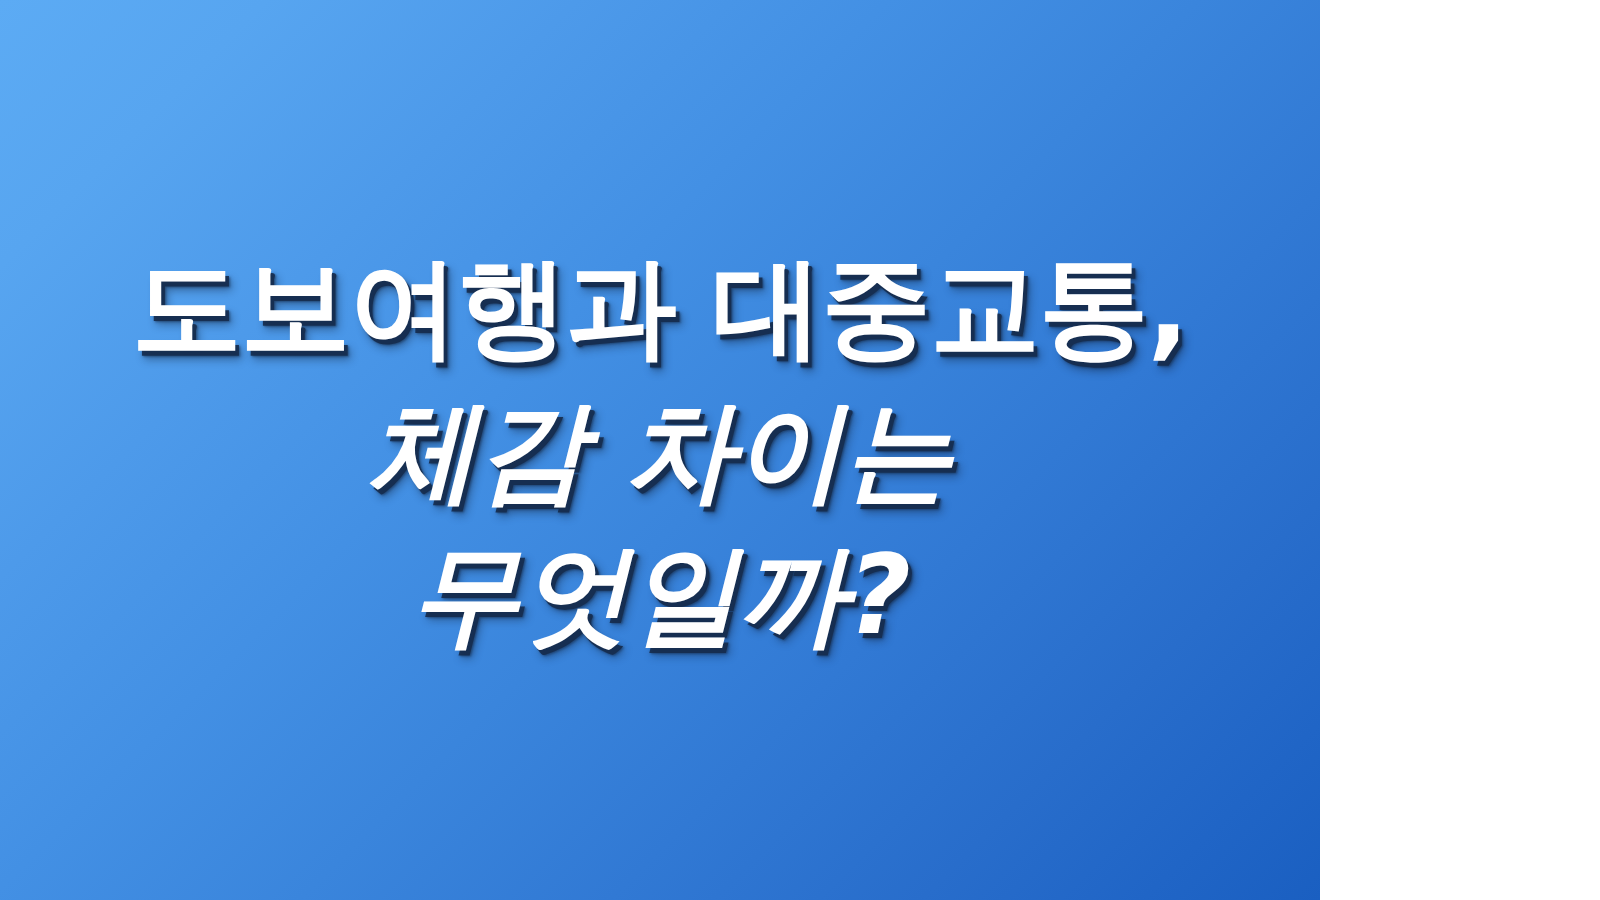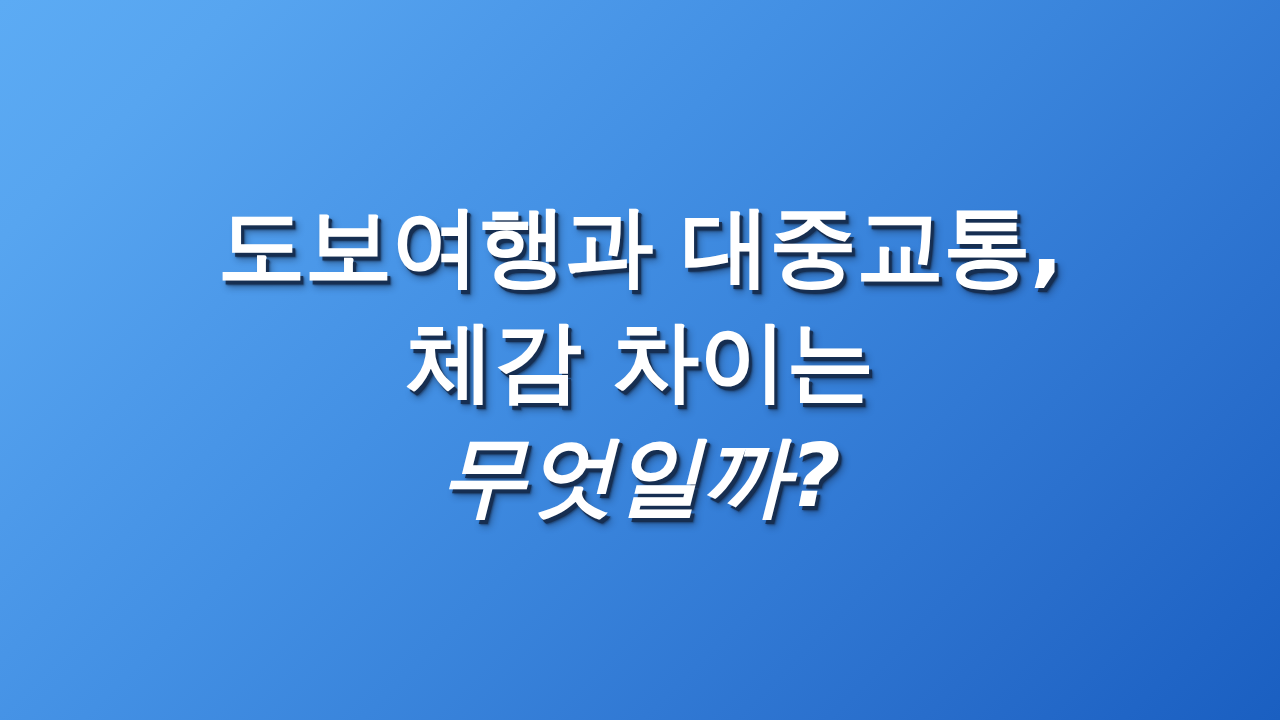--- a/index.html
+++ b/index.html
@@ -10,21 +10,21 @@
 
   body {
     width: 1280px;
     height: 720px;
     overflow: hidden;
     font-family: "DejaVu Sans", "Liberation Sans", sans-serif;
   }
 
   #slide {
     position: relative;
-    width: 1280px;
+    width: 1056px;
     height: 720px;
     box-sizing: border-box;
     display: flex;
     align-items: center;
     justify-content: flex-start;
     
     background-color: #3e8ce4;
     background-image: linear-gradient(
         135deg,
         #5cabf4 0%,
@@ -59,21 +59,21 @@
        5px 7px 7px rgba(14, 30, 56, 0.40);
   }
 
   #headline .line {
     display: block;
     white-space: nowrap;
   }
 
   
   #headline .line-1 { letter-spacing: -1px; }
-  #headline .line-2 { letter-spacing: -0.5px; }
+  #headline .line-2 { letter-spacing: -0.5px; font-style: italic; }
   #headline .line-3 { letter-spacing: -0.5px; font-style: italic; }
 </style>
 </head>
 <body>
 
 <div id="slide">
 
   <h1 id="headline">
     <span class="line line-1">도보여행과 대중교통,</span>
     <span class="line line-2">체감 차이는</span>

